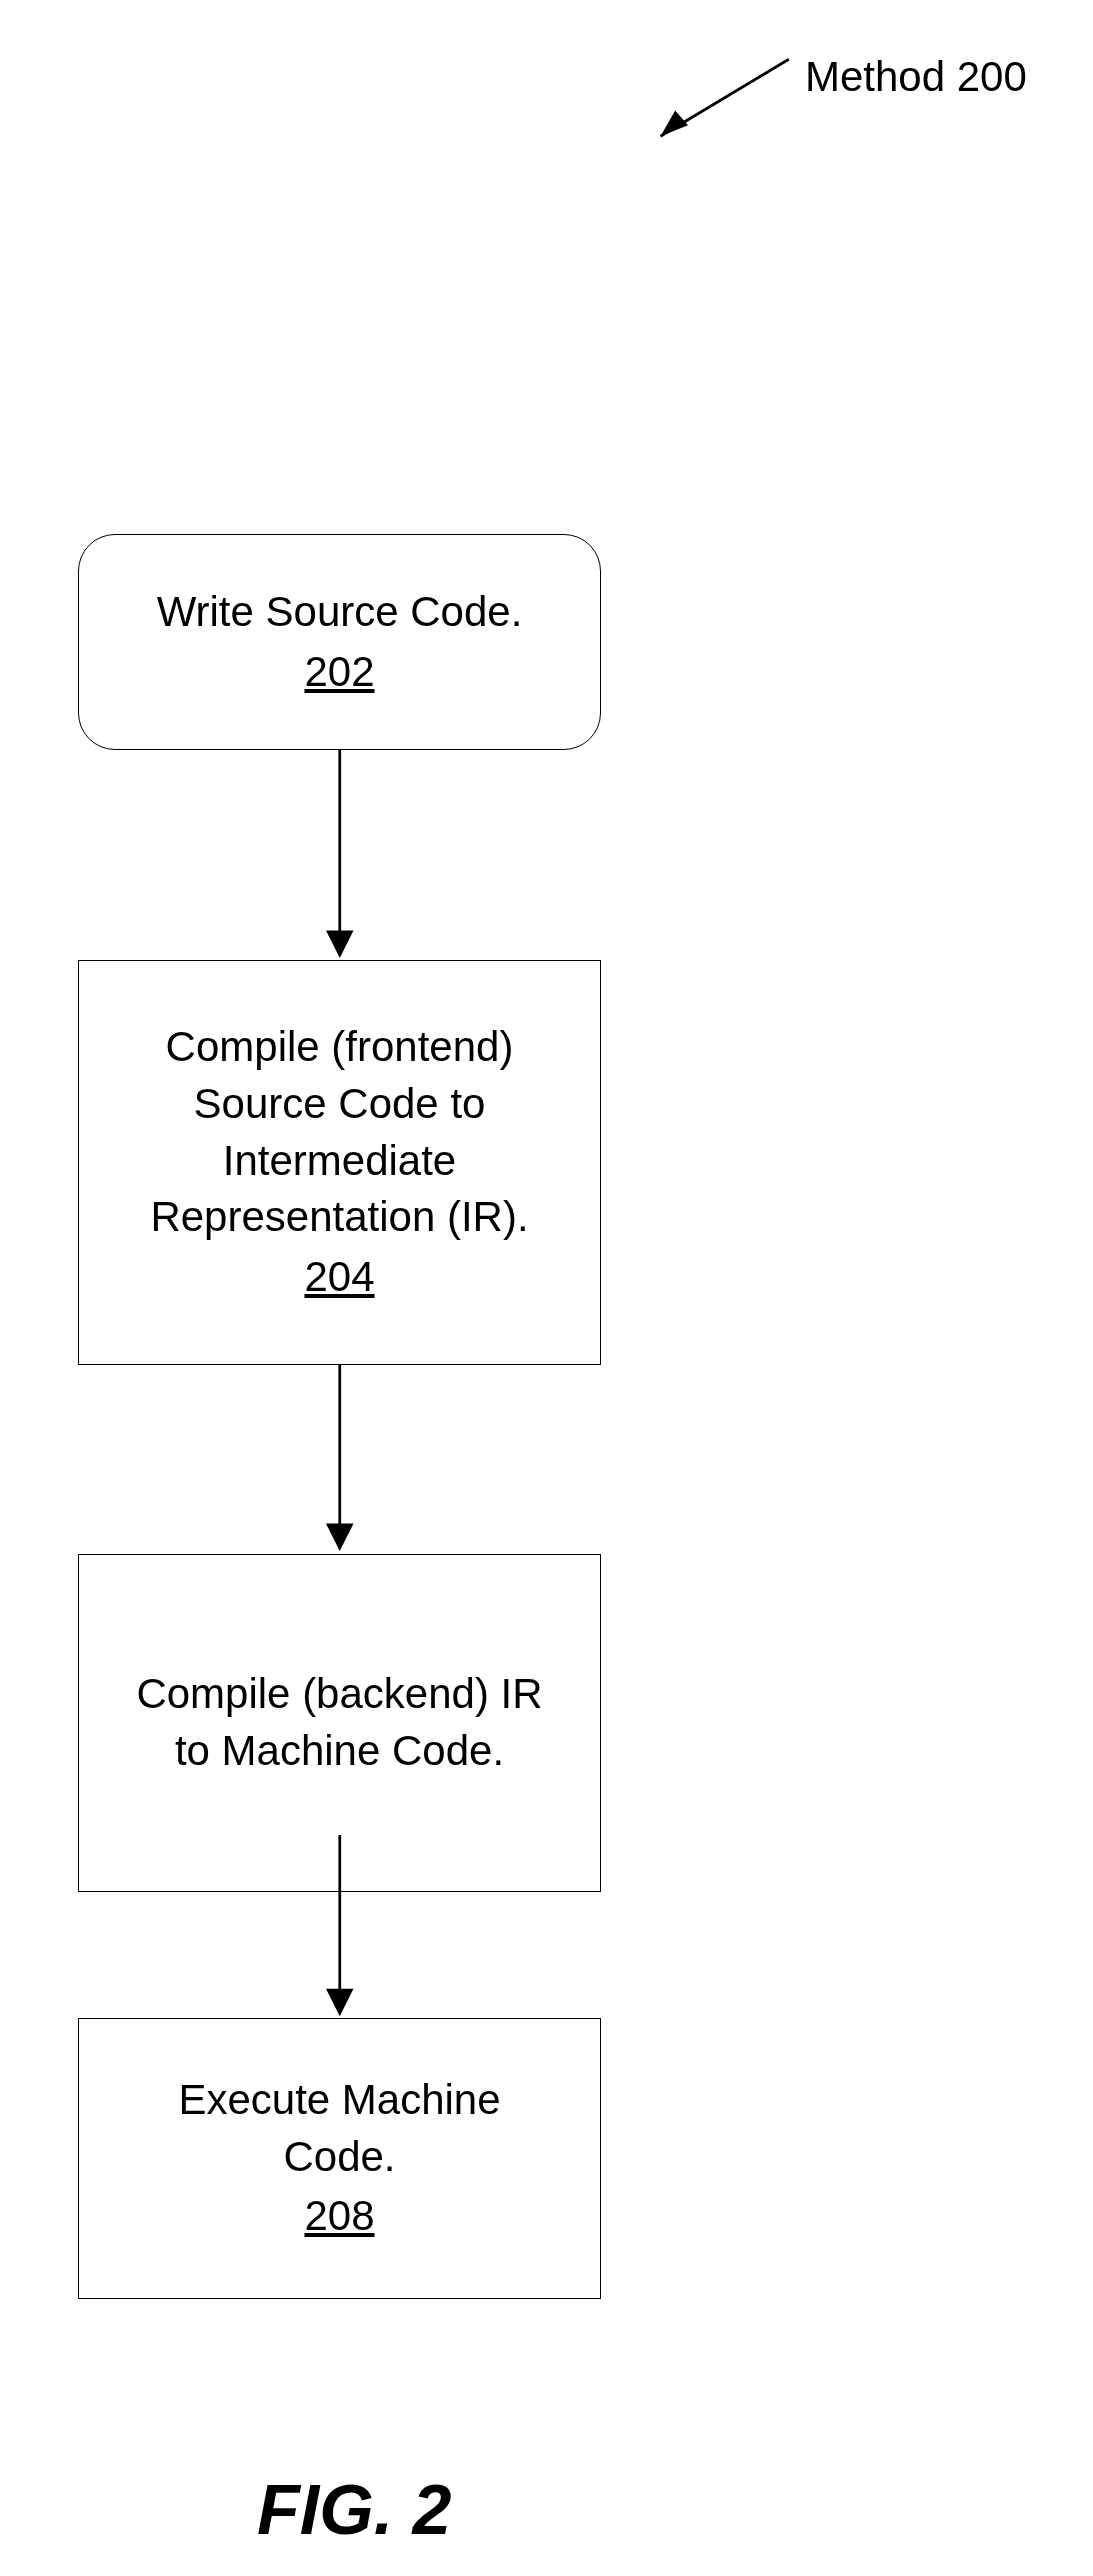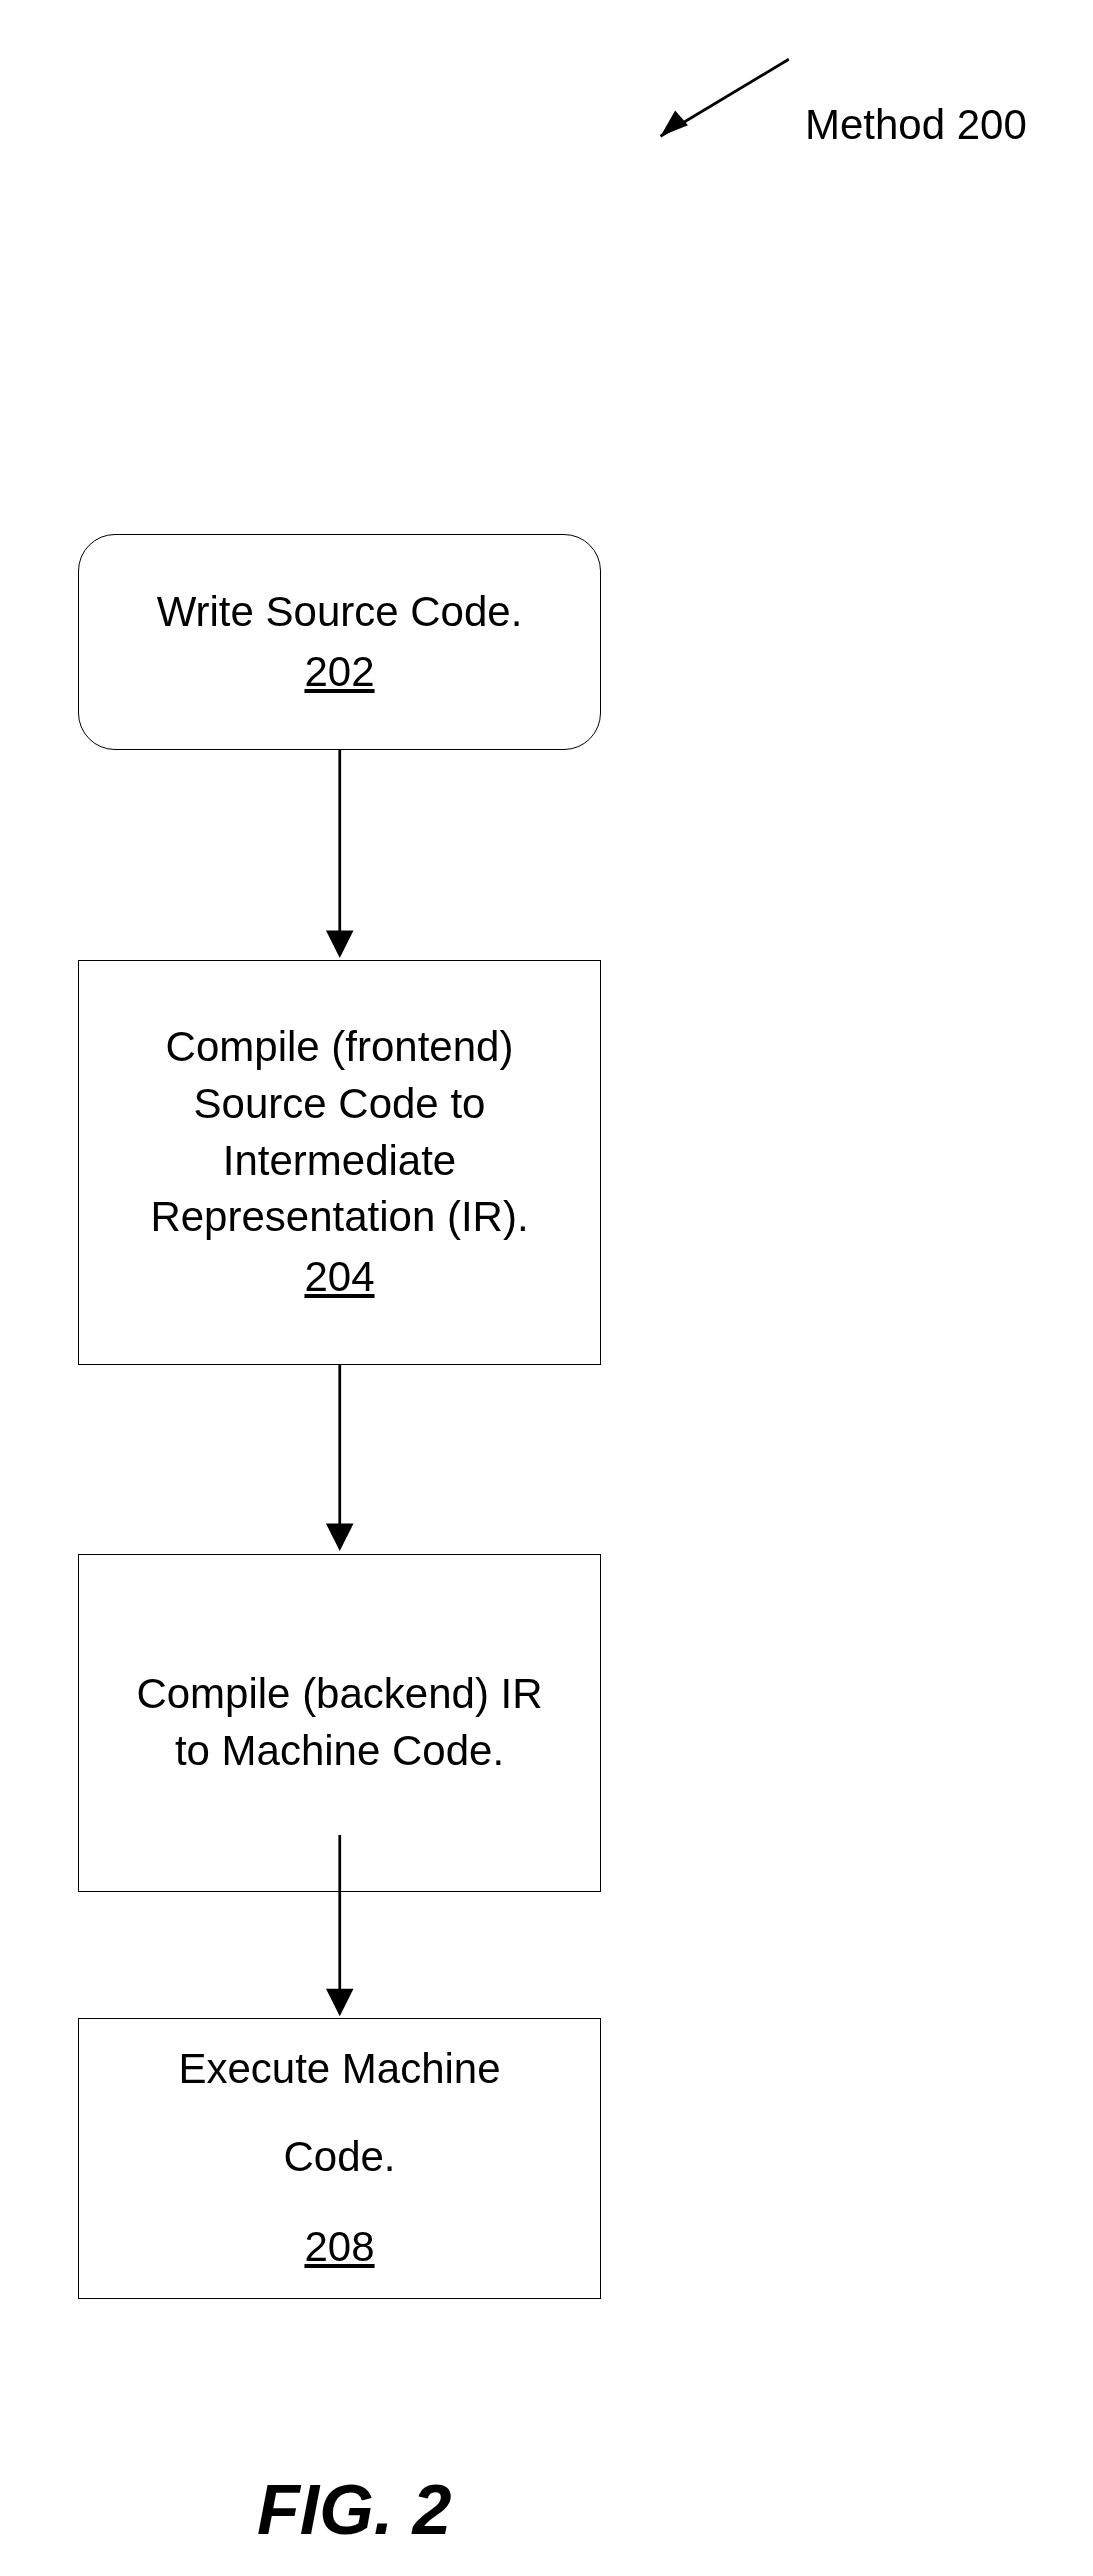--- a/index.html
+++ b/index.html
@@ -13,21 +13,20 @@
   }
   .canvas {
     position: relative;
     width: 1094px;
     height: 2576px;
   }
   .method-label {
     position: absolute;
     font-size: 42px;
     white-space: nowrap;
-    margin-top: 48px;
   }
   .pointer-svg {
     position: absolute;
   }
   .box {
     position: absolute;
     border: 1.8px solid #000;
     text-align: center;
     display: flex;
     flex-direction: column;
@@ -97,21 +96,21 @@
   <div class="box" style="left:78px; top:1554px; width:523px; height:338px;">
     <span class="label">Compile (backend) IR</span>
     <span class="label">to Machine Code.</span>
   </div>
 
   <svg class="arrow-svg" style="left:326px; top:1835px; width:27.5px; height:183px;" viewBox="0 0 30 200" width="27.5" height="183">
     <line x1="15" y1="0" x2="15" y2="170"></line>
     <polygon points="15,198 0,168 30,168"></polygon>
   </svg>
 
-  <div class="box" style="left:78px; top:2018px; width:523px; height:281px;gap:31px;">
+  <div class="box" style="left:78px; top:2018px; width:523px; height:281px;">
     <span class="label">Execute Machine</span>
     <span class="label">Code.</span>
     <span class="ref">208</span>
   </div>
 
   <div class="fig-caption" style="left:257px; top:2470px;">FIG. 2</div>
 </div>
 
 
 </body></html>

